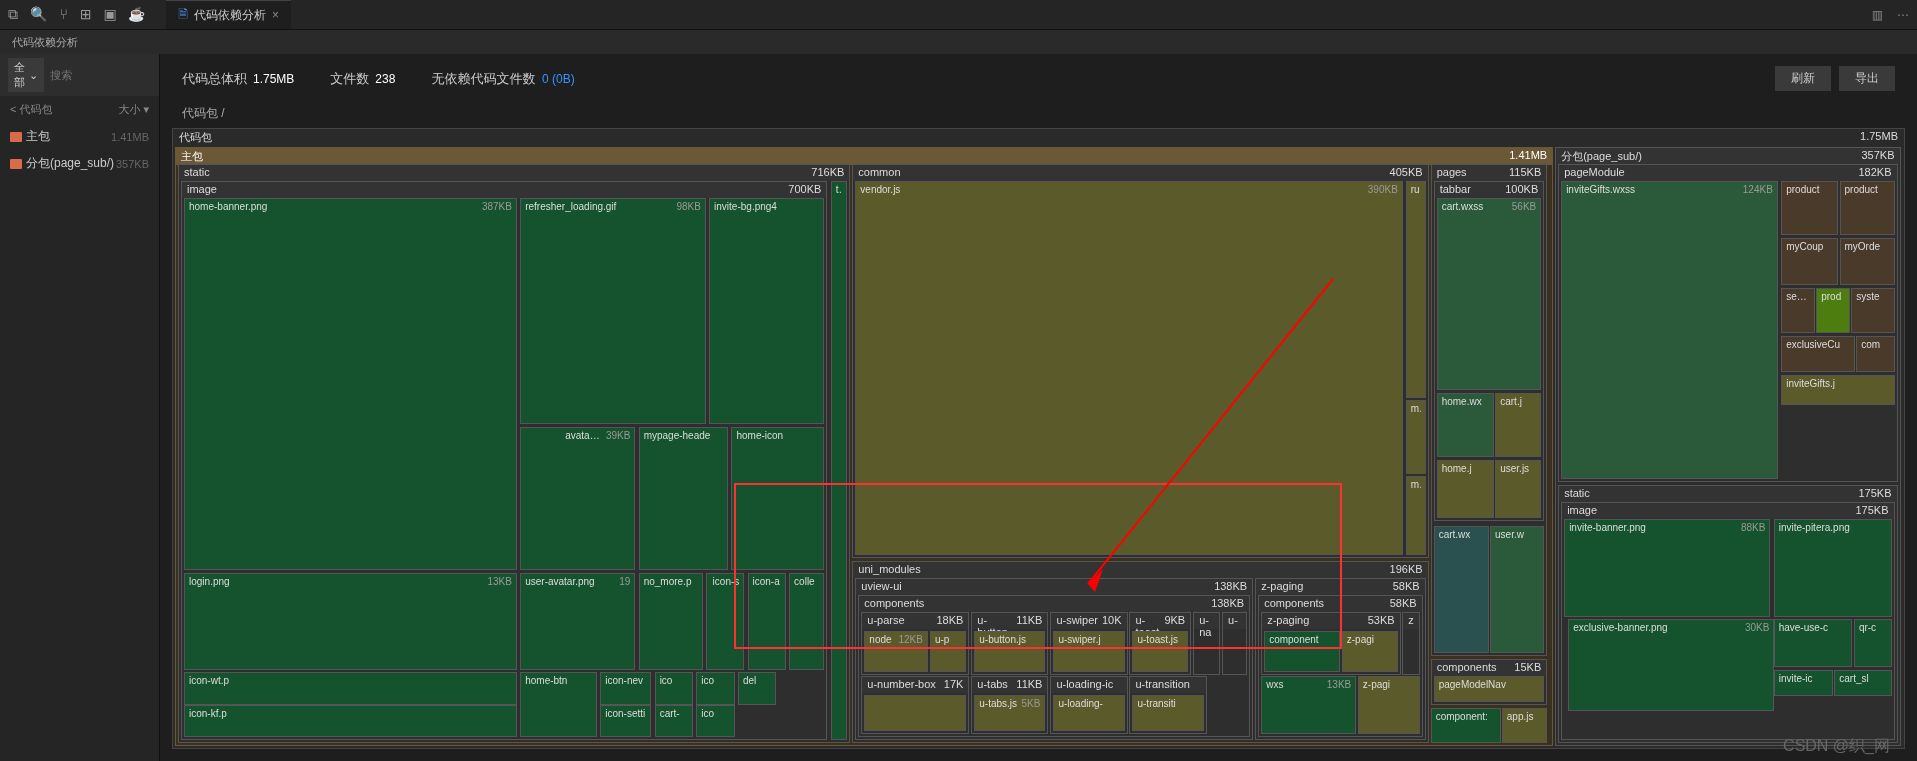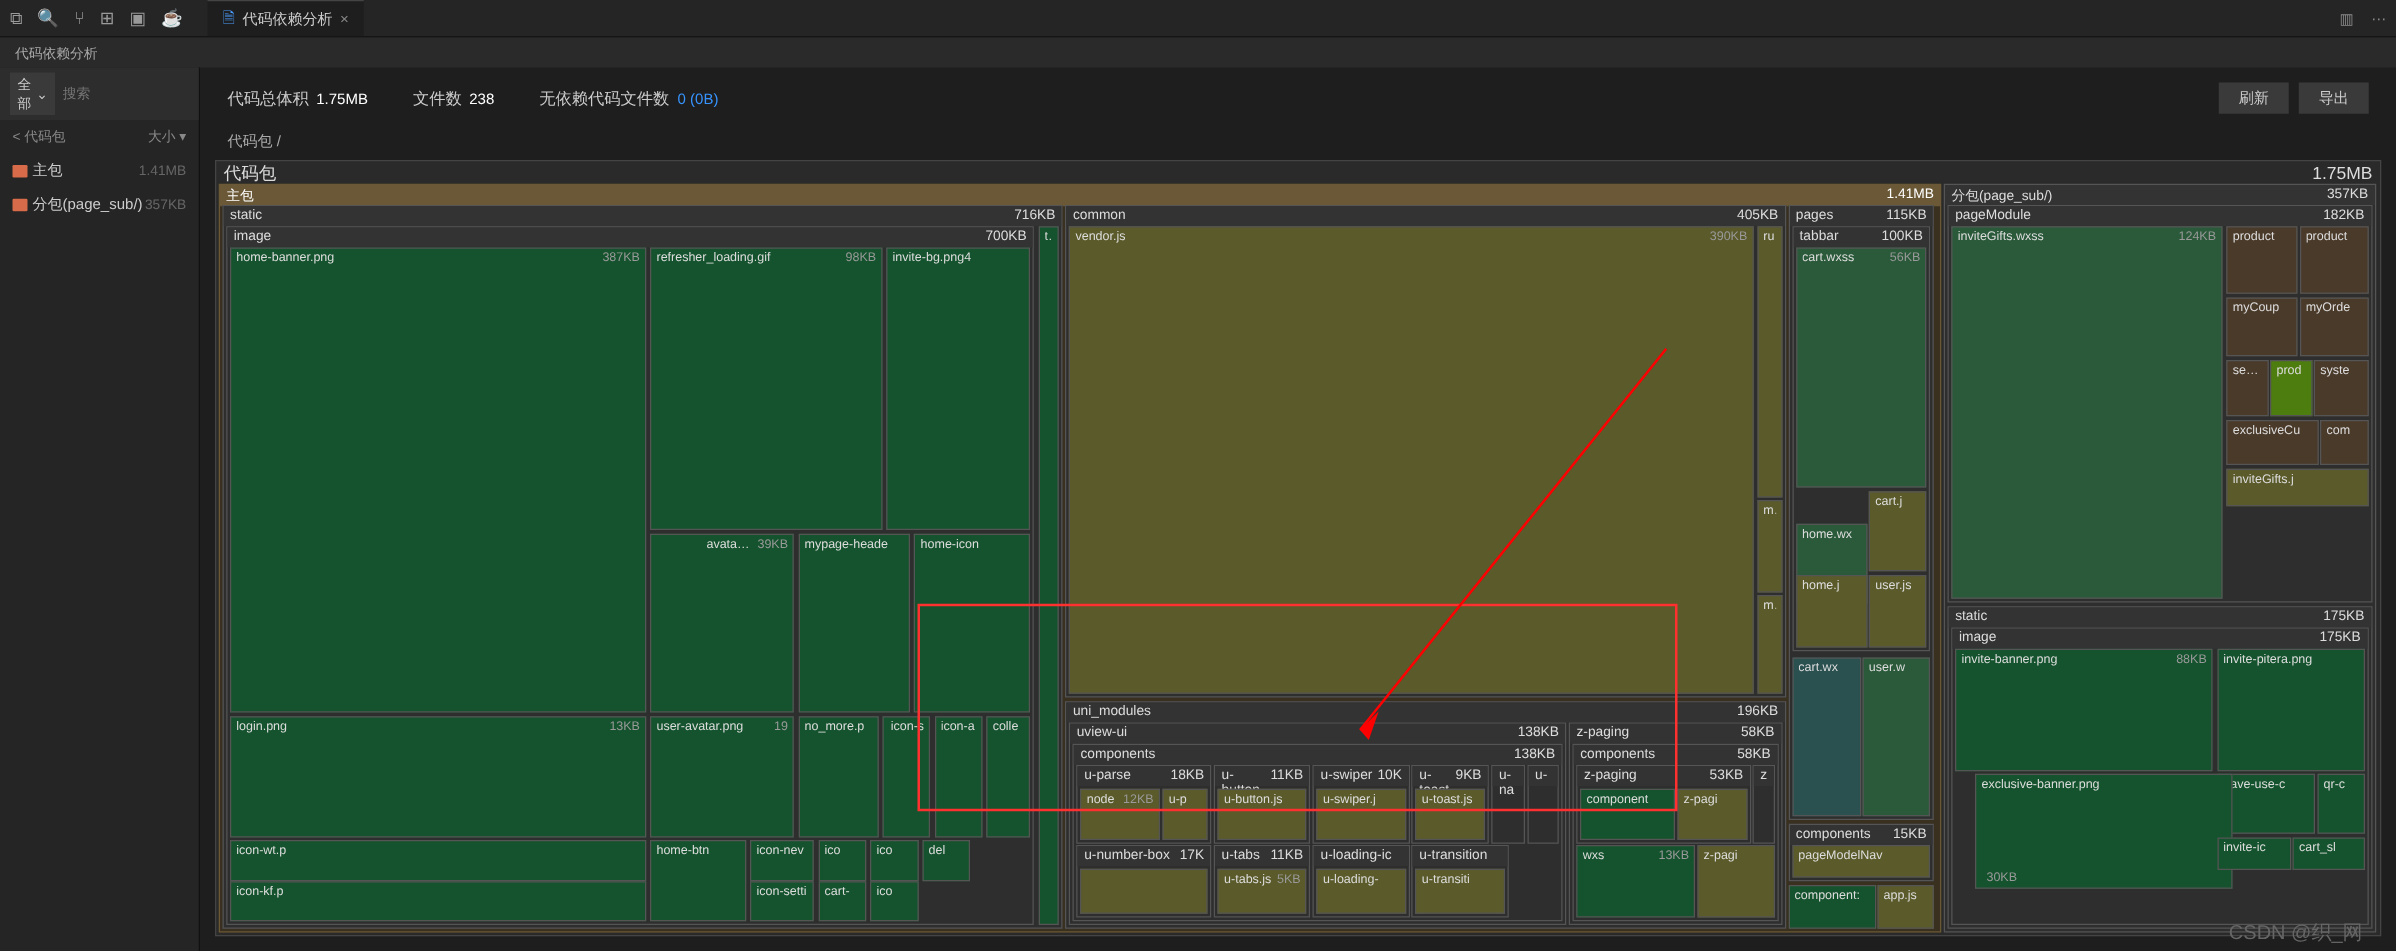--- a/index.html
+++ b/index.html
@@ -30,21 +30,21 @@
 .stats { display: flex; align-items: center; gap: 36px; padding: 12px 10px; }
 .stats .label { color: #ccc; font-size: 13px; }
 .stats .val { color: #fff; font-weight: 500; margin-left: 6px; }
 .stats .link { color: #3794ff; }
 .stats .btns { margin-left: auto; display: flex; gap: 8px; }
 .stats button { background: #3a3a3a; color: #ccc; border: none; padding: 4px 16px; cursor: pointer; font-size: 12px; }
 
 .breadcrumb { padding: 2px 10px 6px; color: #aaa; font-size: 12px; }
 
 .treemap-wrap { flex: 1; border: 1px solid #444; position: relative; background: #2a2a2a; }
-.treemap-wrap .header { position: absolute; top: 0; left: 0; right: 0; height: 18px; display: flex; justify-content: space-between; padding: 1px 6px; color: #ddd; font-size: 14px; z-index: 2; }
+.treemap-wrap .header { position: absolute; top: 0; left: 0; right: 0; height: 18px; display: flex; justify-content: space-between; padding: 1px 6px; color: #ddd; font-size: 11px; z-index: 2; }
 
 .tm-main { position: absolute; top: 18px; left: 2px; right: 2px; bottom: 2px; display: flex; gap: 2px; }
 
 .block { position: relative; border: 1px solid #555; background: #2e2e2e; }
 .block-head { display: flex; justify-content: space-between; padding: 1px 5px; font-size: 11px; color: #ddd; height: 16px; background: #333; }
 .block-body { position: absolute; top: 16px; left: 2px; right: 2px; bottom: 2px; }
 
 .cell { position: absolute; border: 1px solid #555; display: flex; justify-content: space-between; padding: 2px 4px; font-size: 10px; color: #ddd; overflow: hidden; white-space: nowrap; }
 .cell.olive { background: #5a5a2a; }
 .cell.green { background: #2a5a3a; }
@@ -424,21 +424,21 @@
                     <div class="block" style="position:absolute;top:0;left:0;right:0;height:72%;">
                       <div class="block-head">
                           <span>tabbar</span>
                           <span>100KB</span>
                         </div>
                       <div class="block-body">
                         <div class="cell green" style="left:0;top:0;width:100%;height:60%;">
                             <span class="name">cart.wxss</span>
                             <span class="sz">56KB</span>
                           </div>
-                        <div class="cell green" style="left:0;top:61%;width:55%;height:20%;margin-top:26px;">
+                        <div class="cell green" style="left:0;top:61%;width:55%;height:20%;">
                             <span class="name">home.wx</span>
                           </div>
                         <div class="cell olive" style="left:56%;top:61%;width:44%;height:20%;">
                             <span class="name">cart.j</span>
                           </div>
                         <div class="cell olive" style="left:0;top:82%;width:55%;height:18%;">
                             <span class="name">home.j</span>
                           </div>
                         <div class="cell olive" style="left:56%;top:82%;width:44%;height:18%;">
                             <span class="name">user.js</span>
@@ -540,21 +540,21 @@
                       </div>
                     <div class="cell dark" style="left:64%;top:0;width:36%;height:45%;">
                         <span class="name">invite-pitera.png</span>
                       </div>
                     <div class="cell dark" style="left:64%;top:46%;width:24%;height:22%;">
                         <span class="name">have-use-c</span>
                       </div>
                     <div class="cell dark" style="left:88.5%;top:46%;width:11.5%;height:22%;">
                         <span class="name">qr-c</span>
                       </div>
-                    <div class="cell dark" style="left:16px;top:46%;width:63%;height:42%;flex-direction:column;">
+                    <div class="cell dark" style="left:4px;top:46%;width:63%;height:42%;">
                         <span class="name">exclusive-banner.png</span>
                         <span class="sz">30KB</span>
                       </div>
                     <div class="cell dark" style="left:64%;top:69%;width:18%;height:12%;">
                         <span class="name">invite-ic</span>
                       </div>
                     <div class="cell dark" style="left:82.5%;top:69%;width:17.5%;height:12%;">
                         <span class="name">cart_sl</span>
                       </div>
                   </div>

